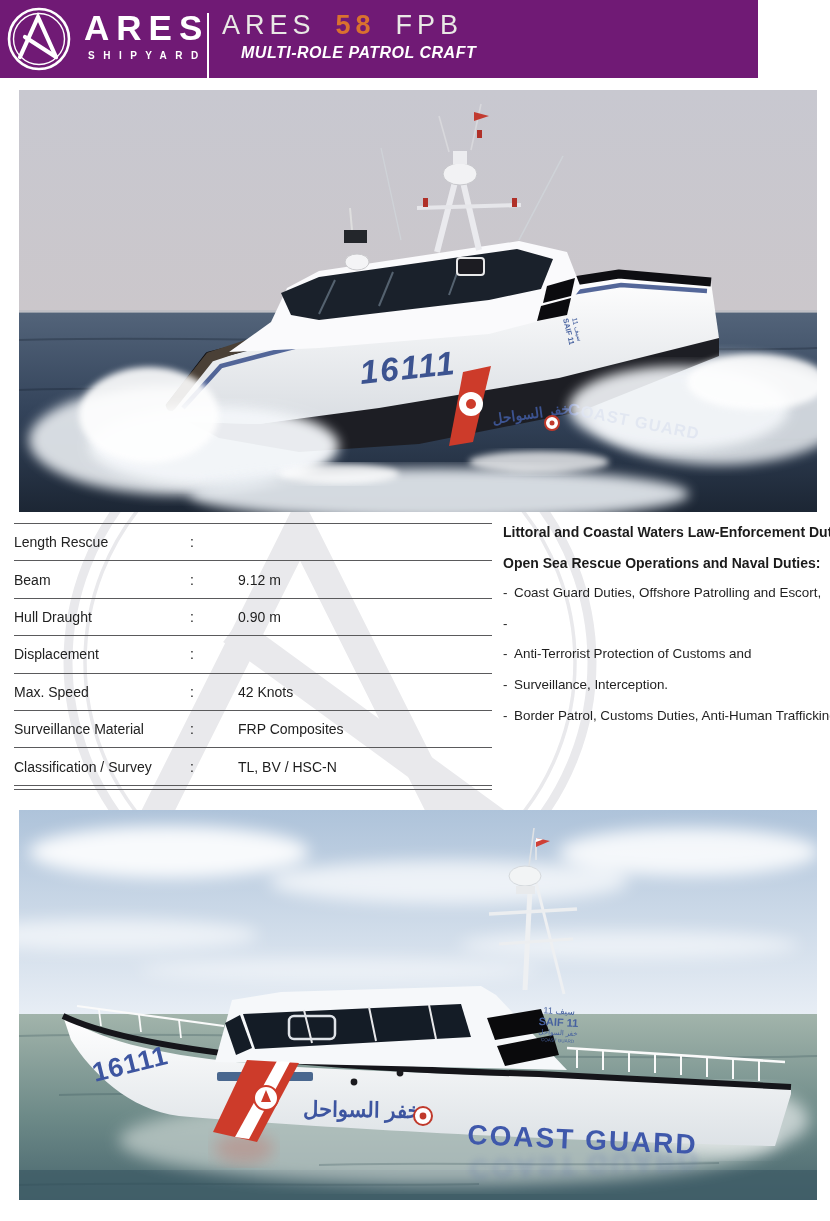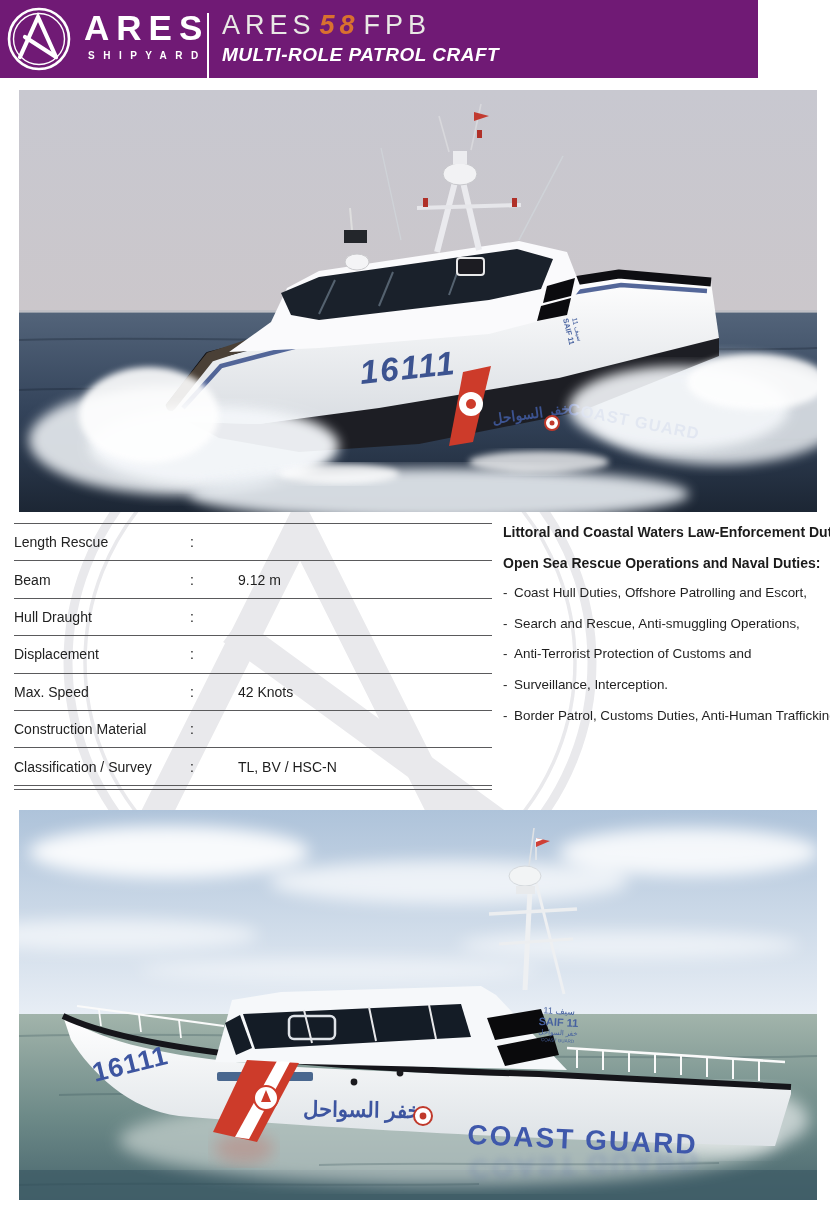--- a/index.html
+++ b/index.html
@@ -9,23 +9,23 @@
   
   .header{position:absolute;left:0;top:0;width:758px;height:78px;background:#701a75;}
   .logo-mark{position:absolute;left:6px;top:4px;}
   .logo-text{position:absolute;left:84px;top:10px;color:#ffffff;font-weight:bold;
              font-size:35px;letter-spacing:7px;line-height:36px;}
   .logo-sub{position:absolute;left:88px;top:50px;color:#ffffff;font-size:10px;
             letter-spacing:8.5px;font-weight:bold;}
   .hdr-divider{position:absolute;left:207px;top:13px;width:2px;height:65px;background:#ffffff;}
   .title-block{position:absolute;left:222px;top:10px;}
   .title-line1{font-size:27px;letter-spacing:5px;color:#e9e9e5;font-weight:400;white-space:nowrap;}
-  .title-line1 .num{color:#d9712f;font-weight:bold;margin:0 4px;font-style:italic;}
-  .title-line2{margin-top:3px;font-size:19px;font-weight:bold;font-style:italic;
-               color:#ffffff;letter-spacing:0.5px;}
+  .title-line1 .num{color:#d9712f;font-weight:bold;margin:0 20px;}
+  .title-line2{margin-top:3px;font-size:16px;font-weight:bold;font-style:italic;
+               color:#ffffff;letter-spacing:0.5px;margin-left:19px;}
 
   
   .photo{position:absolute;left:19px;width:798px;}
   .photo svg{display:block;}
   .photo-top{top:90px;height:422px;}
   .photo-bottom{top:810px;height:390px;}
 
   
   .mid{position:absolute;left:0;top:512px;width:830px;height:298px;overflow:hidden;}
   .watermark{position:absolute;left:0;top:0;}
@@ -200,52 +200,53 @@
           <span>:</span>
       </div>
       <div class="spec-row">
         <span>Beam</span>
           <span>:</span>
           <span class="val">9.12 m</span>
       </div>
       <div class="spec-row">
         <span>Hull Draught</span>
           <span>:</span>
+          <span class="val">0.90 m</span>
       </div>
       <div class="spec-row">
         <span>Displacement</span>
           <span>:</span>
       </div>
       <div class="spec-row">
         <span>Max. Speed</span>
           <span>:</span>
           <span class="val">42 Knots</span>
       </div>
       <div class="spec-row">
-        <span>Construction Material</span>
-          <span>:</span>
+        <span>Surveillance Material</span>
+          <span>:</span>
+          <span class="val">FRP Composites</span>
       </div>
       <div class="spec-row">
         <span>Classification / Survey</span>
           <span>:</span>
           <span class="val">TL, BV / HSC-N</span>
       </div>
       <div class="table-end"></div>
     </div>
 
     <div class="duties">
       <div class="duties-heading">Littoral and Coastal Waters Law-Enforcement Duties,</div>
       <div class="duties-heading">Open Sea Rescue Operations and Naval Duties:</div>
       <div class="duty">
         <span class="dash">-</span>
-          <span>Coast Hull Duties, Offshore Patrolling and Escort,</span>
-      </div>
-      <div class="duty">
-        <span class="dash">-</span>
-          <span>Search and Rescue, Anti-smuggling Operations,</span>
+          <span>Coast Guard Duties, Offshore Patrolling and Escort,</span>
+      </div>
+      <div class="duty">
+        <span class="dash">-</span>
       </div>
       <div class="duty">
         <span class="dash">-</span>
           <span>Anti-Terrorist Protection of Customs and</span>
       </div>
       <div class="duty">
         <span class="dash"></span>
       </div>
       <div class="duty">
         <span class="dash">-</span>

